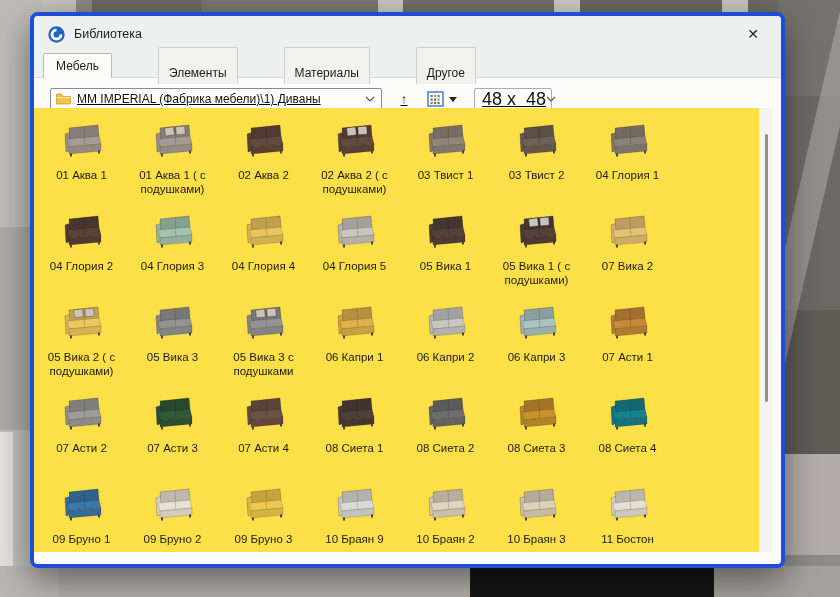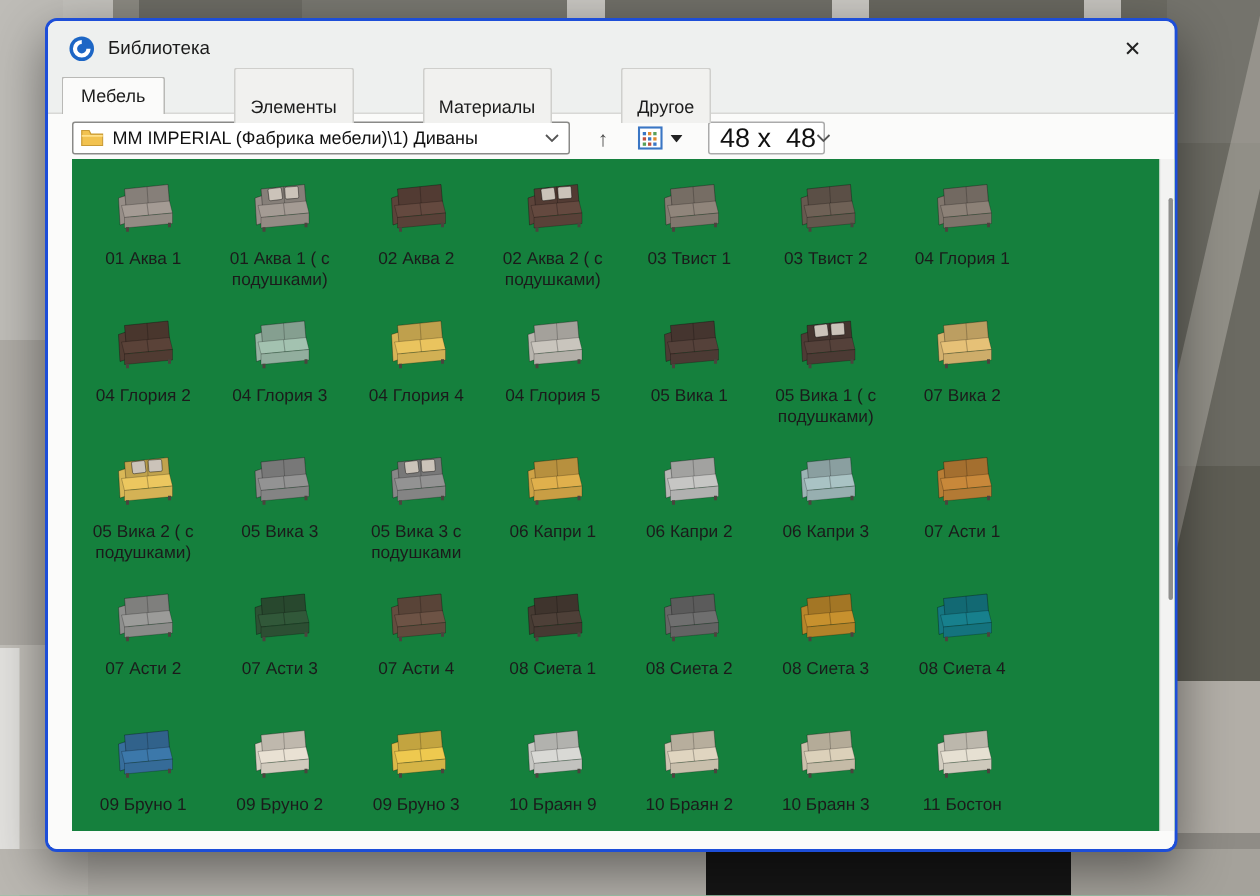--- a/index.html
+++ b/index.html
@@ -13,55 +13,55 @@
     background:linear-gradient(180deg,#bebcb7 0 38%,#aeaba5 38% 72%,#c2bfb9 72% 100%); }
   .bg-left-band { position:absolute; left:0; top:432px; width:13px; height:165px; background:#e2e1de; }
   .bg-right { position:absolute; left:778px; top:0; width:62px; height:597px;
     background:linear-gradient(180deg,#74736c 0 16%,#6b6a62 16% 52%,#5e5d54 52% 76%,#b2aea7 76% 93%,#8f8c86 93% 100%); }
   .bg-right-diag { position:absolute; left:800px; top:-30px; width:26px; height:430px; background:#b7b4ac; opacity:.5; transform:rotate(13deg); }
   .bg-bottom { position:absolute; left:0; top:566px; width:840px; height:31px;
     background:linear-gradient(90deg,#bab7b1 0 7%,#b3b0aa 7% 56%,#161616 56% 85%,#a5a29b 85% 100%); }
 
   
   .win { position:absolute; left:30px; top:12px; width:755px; height:556px;
-    background:#eef0ef; border:2px solid #1d4ed8; border-radius:8px;
+    background:#eef0ef; border:4px solid #1d4ed8; border-radius:8px;
     box-shadow:0 12px 34px rgba(0,0,0,.45); overflow:hidden; }
 
   .titlebar { height:36px; display:flex; align-items:center; padding:0 12px 0 14px; background:#eef0ef; }
   .app-icon { width:17px; height:17px; margin-right:9px; flex:0 0 auto; }
   .win-title { font-size:12.5px; color:#1b1b1b; flex:1; }
   .close-btn { width:32px; height:26px; display:flex; align-items:center; justify-content:center;
     font-size:14px; color:#222; cursor:pointer; border-radius:4px; }
 
   
   .tabrow { height:26px; display:flex; align-items:center; padding-left:9px; background:#eef0ef; position:relative;gap:44px; }
   .tabrow::after { content:""; position:absolute; left:0; right:0; bottom:0; height:1px; background:#d8d8d6; }
   .tab { position:relative; z-index:2; font-size:12px; color:#1c1c1c; padding:18px 10px 4px;
     border:1px solid #cfcfcc; border-bottom:none; background:#f1f1ef; margin-right:2px; cursor:pointer;
     border-radius:2px 2px 0 0; }
   .tab.active { background:#fbfbfa; border-color:#b9b9b6; padding:5px 12px 5px; margin-bottom:-1px; }
 
   
   .page { position:absolute; left:0; right:0; top:62px; bottom:0; background:#fbfbfa; }
-  .toolbar { display:flex; align-items:center; height:32px; padding-left:16px; }
+  .toolbar { display:flex; align-items:flex-end; height:32px; padding-left:16px;text-decoration:underline; }
   .path-combo { width:332px; height:22px; background:#fff; border:1px solid #8a8a88; border-radius:2px;
     display:flex; align-items:center; padding:0 6px 0 5px; cursor:pointer; }
   .folder-ico { width:15px; height:12px; margin-right:6px; flex:0 0 auto; }
   .path-text { flex:1; font-size:12px; color:#111; white-space:nowrap; overflow:hidden; }
   .chev { width:10px; height:6px; flex:0 0 auto; }
   .tool-btn { display:flex; align-items:center; justify-content:center; cursor:pointer; border-radius:3px; }
   .up-btn { width:20px; height:22px; margin-left:12px; }
   .up-glyph { font-size:14px; color:#4a4a4a; line-height:1; }
   .view-btn { margin-left:10px; height:22px; padding:0 3px; }
   .size-combo { margin-left:14px; width:78px; height:22px; background:#fff; border:1px solid #ababab; border-radius:2px;
     display:flex; align-items:center; justify-content:space-between; padding:0 7px; cursor:pointer; }
   .size-text { font-size:18px; color:#111; white-space:pre; }
 
   
-  .content { position:absolute; left:16px; top:30px; width:738px; bottom:12px; background:#15803d; }
+  .content { position:absolute; left:0; top:30px; width:738px; bottom:12px; background:#fde047; }
   .scroll-track { position:absolute; right:0; top:0; bottom:0; width:13px; background:#f3f3f2; border-left:1px solid #ebebea; cursor:pointer; }
   .scroll-thumb { position:absolute; left:5px; top:26px; width:3px; height:268px; background:#8f8f8d; border-radius:2px; cursor:pointer; }
 
   .grid { position:absolute; left:2px; top:6px; display:grid; grid-template-columns:repeat(7,91px); grid-auto-rows:91px; }
   .cell { display:flex; flex-direction:column; align-items:center; cursor:pointer; padding-top:2px; }
   .icon-wrap { width:48px; height:50px; display:flex; align-items:center; justify-content:center; }
   .sofa { width:48px; height:48px; }
   .item-label { font-size:11.5px; line-height:14px; color:#1b1b1b; text-align:center; max-width:88px; margin-top:2px; }
   .pillow { fill:#cbc3b9; stroke:rgba(0,0,0,.45); stroke-width:.6; }
 </style>

